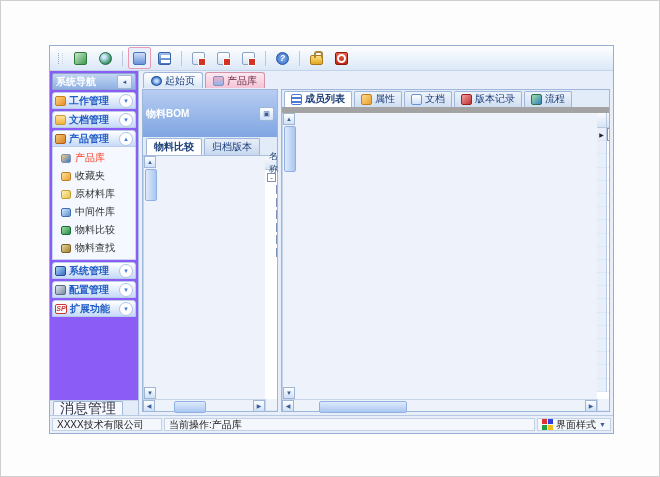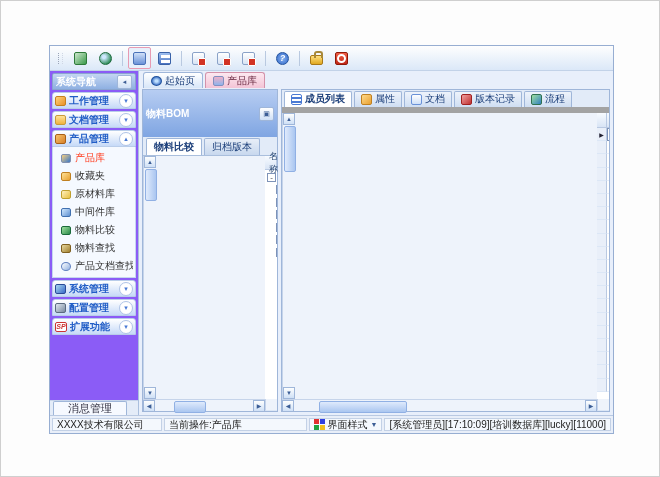--- a/index.html
+++ b/index.html
@@ -64,21 +64,21 @@
   [data-name="product-lib-icon"]{background:linear-gradient(135deg,#f8d080,#3a77c8);border:1px solid #8090b0}
   [data-name="part-lib-icon"]{background:linear-gradient(135deg,#cfe0f8,#3a77c8);border:1px solid #2a5ca8}
   [data-name="favorites-icon"]{background:linear-gradient(135deg,#ffe298,#e8a030);border:1px solid #c08020}
   [data-name="material-lib-icon"]{background:linear-gradient(135deg,#fff0c0,#e8c040);border:1px solid #c0a030}
   [data-name="midpart-lib-icon"]{background:linear-gradient(135deg,#d0e8ff,#6090d0);border:1px solid #4070b0}
   [data-name="compare-icon"]{background:linear-gradient(135deg,#a0e0a0,#2a8a4a);border:1px solid #1a6a3a}
   [data-name="material-search-icon"]{background:linear-gradient(135deg,#e8d8a0,#a08030);border:1px solid #806020}
   [data-name="doc-search-icon"]{background:linear-gradient(135deg,#fff,#90b0e0);border:1px solid #6080c0;border-radius:50%}
   .msgtabs{height:14px;flex:none;background:#e4ecf8;display:flex;align-items:flex-end;padding-left:3px;border-top:1px solid #c6d4ea}
   .msgtab{height:13px;background:#f6f9ff;border:1px solid #9fb6d9;border-bottom:0;border-radius:2px 2px 0 0;
-          font-size:11px;color:#334;padding:0 14px;display:flex;align-items:center;white-space:nowrap}
+          font-size:14px;color:#334;padding:0 6px;display:flex;align-items:center;white-space:nowrap}
   
   .content{flex:1;display:flex;flex-direction:column;min-width:0;background:#e8effb}
   .doctabs{height:17px;flex:none;display:flex;align-items:flex-end;padding-left:4px;gap:2px}
   .dtab{height:15px;display:flex;align-items:center;gap:3px;padding:0 7px;font-size:10px;border:1px solid #9fb6d9;border-bottom:0;
         border-radius:3px 3px 0 0;background:linear-gradient(#fff,#d8e6f8);color:#1c3f7a;white-space:nowrap}
   .dtab.active{background:linear-gradient(#fde8f0,#f3c4d6);border-color:#d392aa;color:#6c2c44}
   .dti{width:11px;height:10px;flex:none;box-sizing:border-box}
   [data-name="home-icon"]{border-radius:50%;background:radial-gradient(#bfe0ff 20%,#2f66c0 80%);border:1px solid #24549e}
   [data-name="product-tab-icon"]{background:linear-gradient(#f0b0c8,#8fb4ec);border:1px solid #8090c0;border-radius:2px}
   .panels{flex:1;display:flex;gap:3px;padding:1px 3px 3px;min-height:0}
@@ -237,24 +237,20 @@
                   <span class="lbl" data-name="sidebar-item-label">中间件库</span>
                 </div>
                 <div class="navitem" data-name="sidebar-item">
                   <i class="nic" data-name="compare-icon"></i>
                   <span class="lbl" data-name="sidebar-item-label">物料比较</span>
                 </div>
                 <div class="navitem" data-name="sidebar-item">
                   <i class="nic" data-name="material-search-icon"></i>
                   <span class="lbl" data-name="sidebar-item-label">物料查找</span>
                 </div>
-                <div class="navitem" data-name="sidebar-item">
-                  <i class="nic" data-name="doc-search-icon"></i>
-                  <span class="lbl" data-name="sidebar-item-label">产品文档查找</span>
-                </div>
               </div>
             </div>
             <div class="sec" data-name="sidebar-section">
               <div class="sechdr" data-name="sidebar-section-header">
                 <i class="sic" data-name="system-mgmt-icon"></i>
                 <span class="seclbl" data-name="sidebar-section-label">系统管理</span>
                 <span class="chev" data-name="chevron-down-icon">▾</span>
               </div>
             </div>
             <div class="sec" data-name="sidebar-section">
@@ -527,17 +523,16 @@
     </div>
 
     <div class="status" data-name="status-bar">
       <span class="scell co" data-name="status-company">XXXX技术有限公司</span>
       <span class="scell op" data-name="status-operation">当前操作:产品库</span>
       <span class="scell" data-name="ui-style-button">
         <i class="style-icon" data-name="style-palette-icon"></i>
         <span data-name="ui-style-label">界面样式</span>
         <span class="dda" data-name="chevron-down-icon">▼</span>
       </span>
-      <span class="scell" data-name="status-session">[系统管理员][17:10:09][培训数据库][lucky][11000]</span>
     </div>
 
   </div>
 </div>
 
 </body></html>

